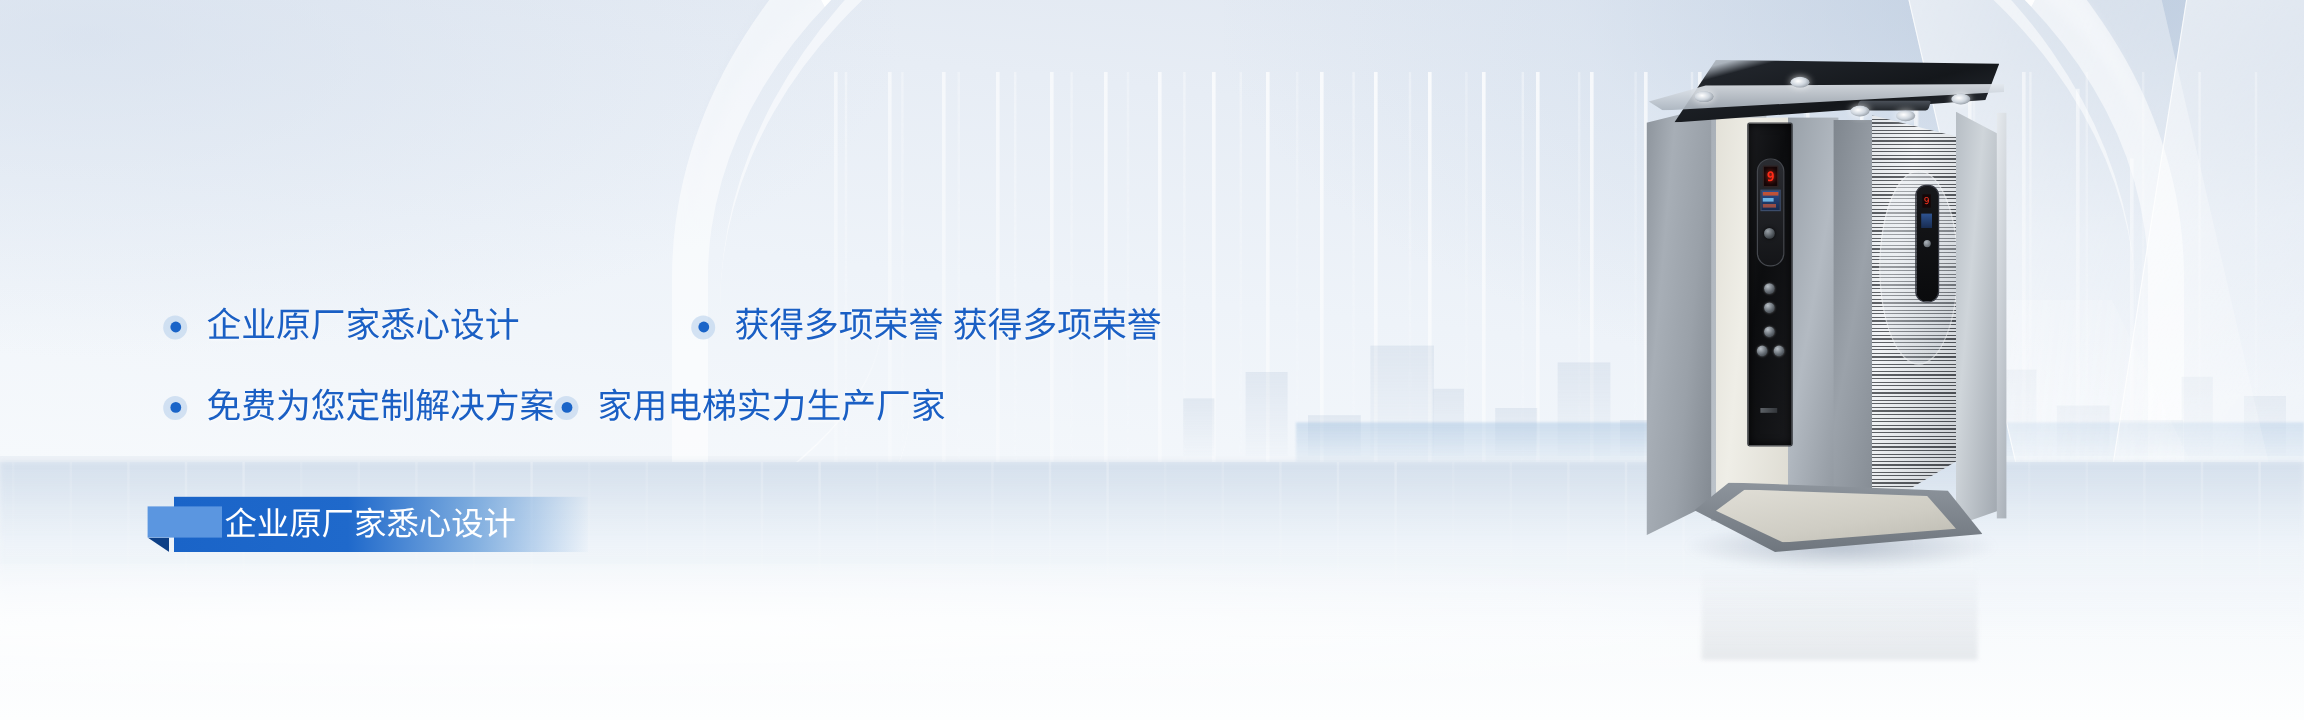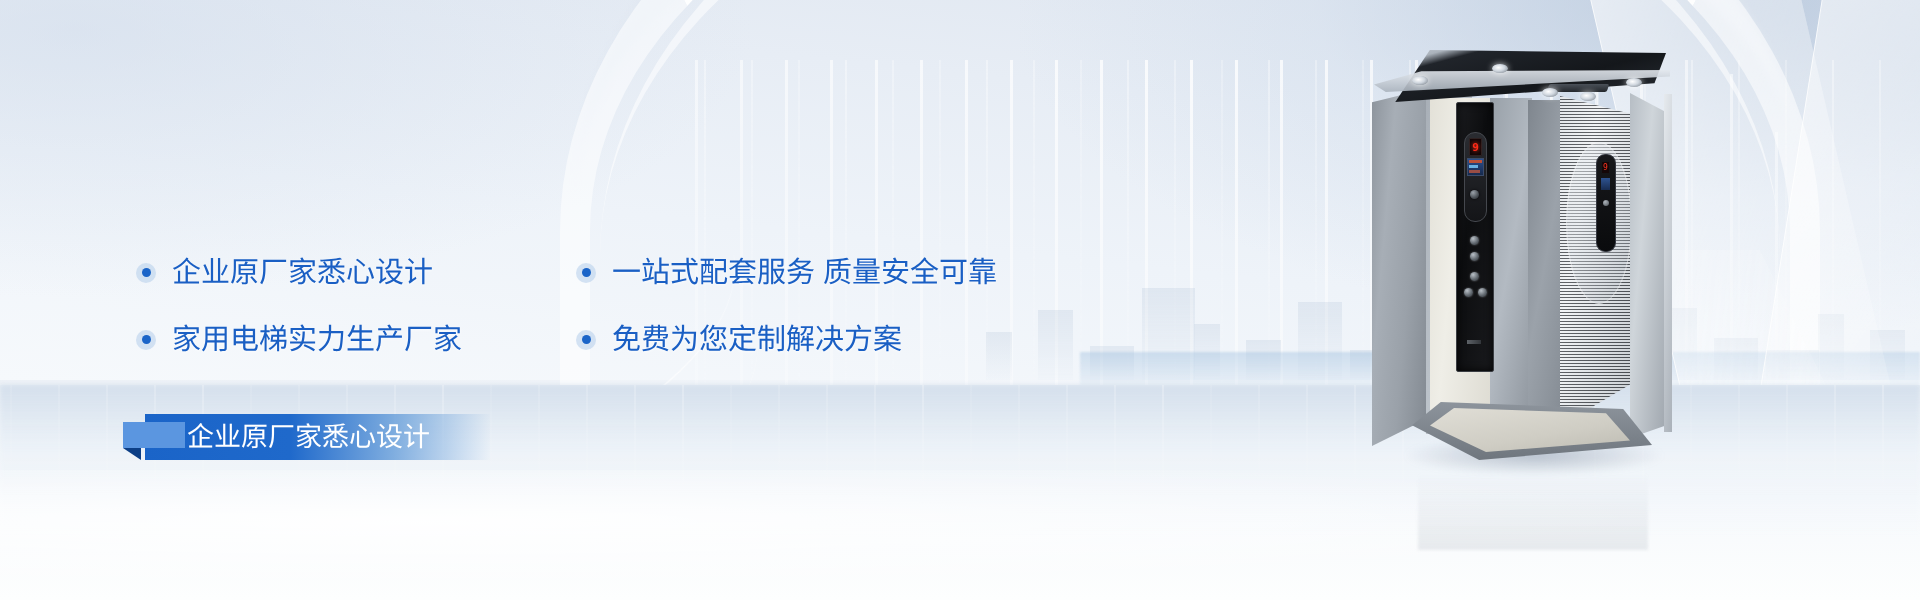--- a/index.html
+++ b/index.html
@@ -535,36 +535,36 @@
         <div class="bcell c1">
           <span class="dot">
               <i></i>
             </span>
           <span class="btext">企业原厂家悉心设计</span>
         </div>
         <div class="bcell">
           <span class="dot">
               <i></i>
             </span>
-          <span class="btext">一站式配套服务 质量安全可靠</span>
+          <span class="btext">获得多项荣誉 获得多项荣誉</span>
         </div>
       </div>
       <div class="brow">
+        <div class="bcell">
+          <span class="dot">
+              <i></i>
+            </span>
+          <span class="btext">免费为您定制解决方案</span>
+        </div>
         <div class="bcell c1">
           <span class="dot">
               <i></i>
             </span>
           <span class="btext">家用电梯实力生产厂家</span>
         </div>
-        <div class="bcell">
-          <span class="dot">
-              <i></i>
-            </span>
-          <span class="btext">免费为您定制解决方案</span>
-        </div>
       </div>
     </div>
 
     <div class="ribbon">
       <span class="tag"></span>
       <span class="tag-fold"></span>
       <span class="ribbon-txt">企业原厂家悉心设计</span>
     </div>
 
   </div>

